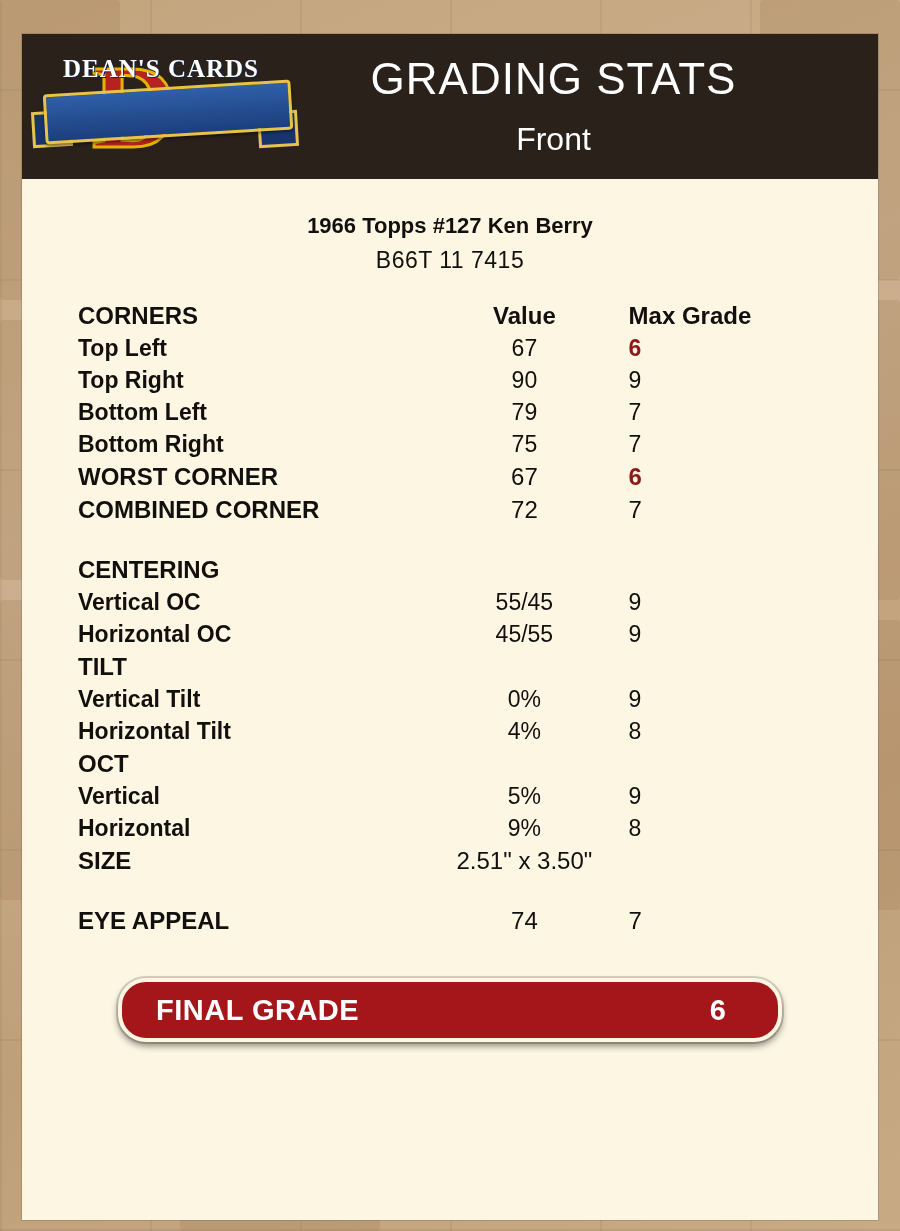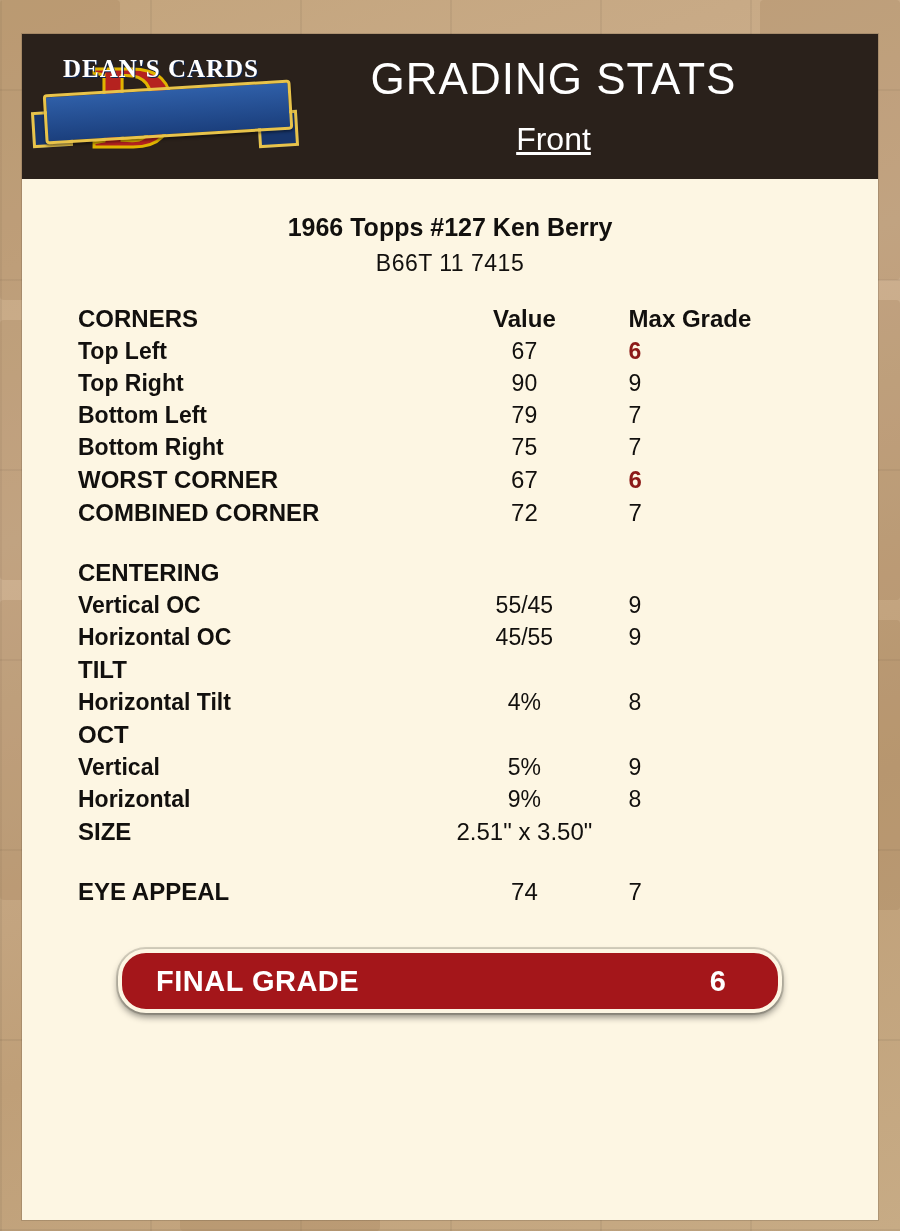--- a/index.html
+++ b/index.html
@@ -110,28 +110,27 @@
   .header-titles .main-title {
     font-size: 44px;
     letter-spacing: 1px;
     line-height: 1.08;
   }
   .header-titles .sub-title {
     font-size: 32px;
     font-weight: normal;
     line-height: 1.2;
     margin-top: 17px;
-    text-decoration: underline;
   }
   .body-area {
     padding: 34px 56px 0 56px;
   }
   .card-title {
     text-align: center;
-    font-size: 25px;
+    font-size: 22px;
     font-weight: bold;
     color: #12100e;
   }
   .card-serial {
     text-align: center;
     font-size: 23px;
     color: #12100e;
     margin-top: 8px;
     letter-spacing: 0.5px;
   }
@@ -279,20 +278,25 @@
             <td class="c-value">45/55</td>
             <td class="c-grade">9</td>
           </tr>
 
           <tr class="section">
             <td class="c-label">TILT</td>
             <td class="c-value"></td>
             <td class="c-grade"></td>
           </tr>
           <tr>
+            <td class="c-label indent">Vertical Tilt</td>
+            <td class="c-value">0%</td>
+            <td class="c-grade">9</td>
+          </tr>
+          <tr>
             <td class="c-label indent">Horizontal Tilt</td>
             <td class="c-value">4%</td>
             <td class="c-grade">8</td>
           </tr>
 
           <tr class="section">
             <td class="c-label">OCT</td>
             <td class="c-value"></td>
             <td class="c-grade"></td>
           </tr>

